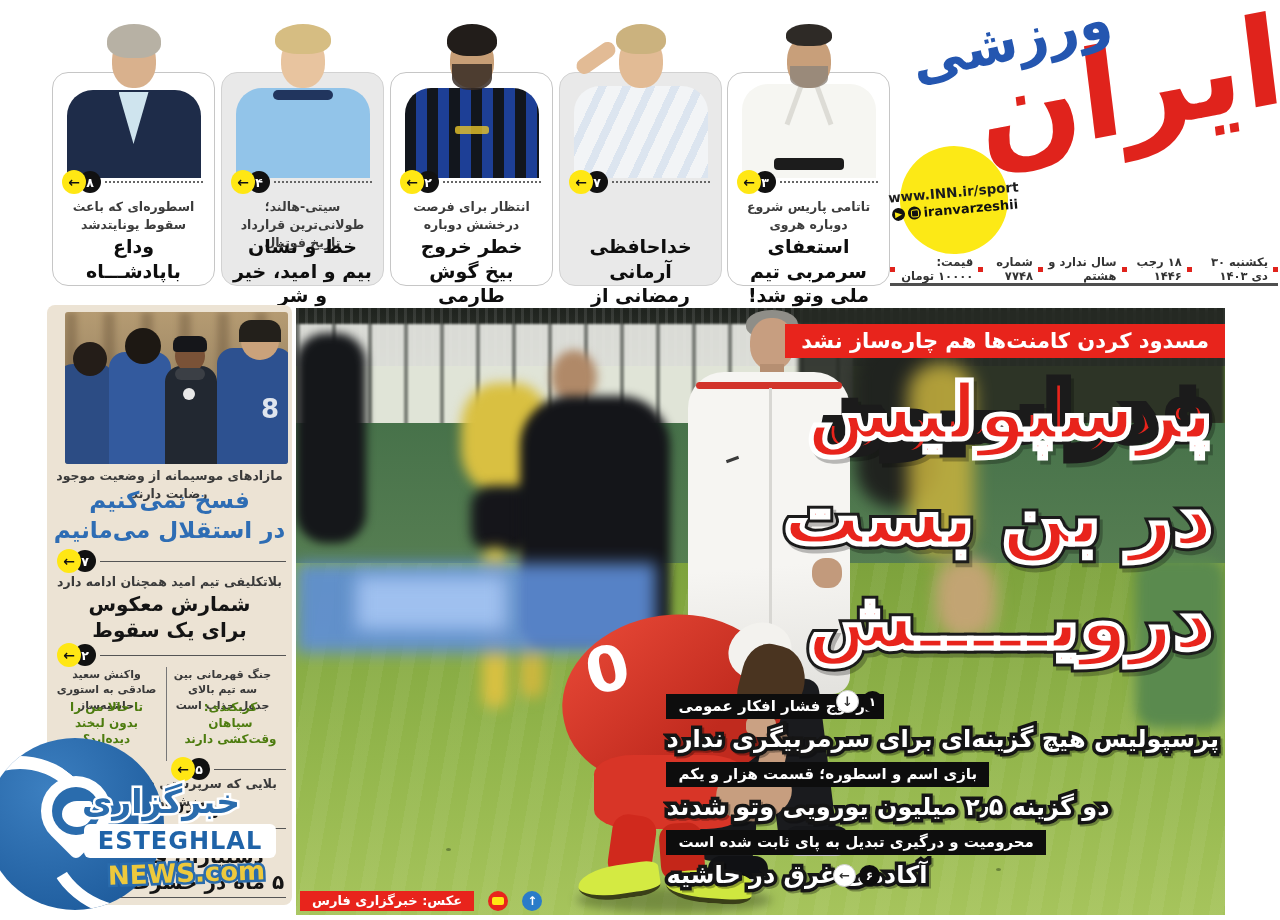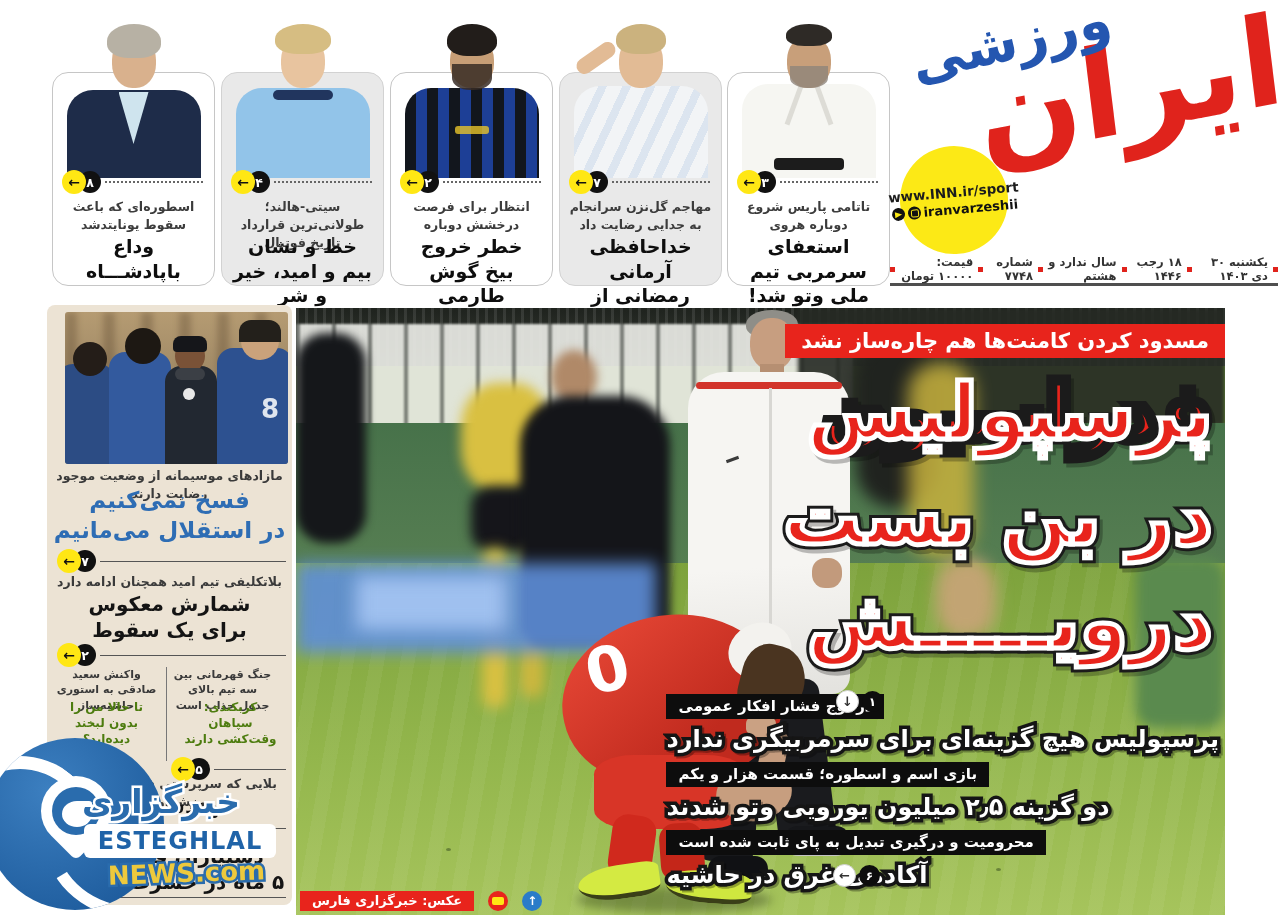--- a/index.html
+++ b/index.html
@@ -230,21 +230,20 @@
         <div class="p-face"></div>
         <div class="p-hair"></div>
         <div class="p-arm"></div>
       </div>
     </div>
     <div class="card-badge">
       <span class="yc">←</span>
       <span class="bcn">۷</span>
       <span class="dots"></span>
     </div>
-    <div class="card-sub">مهاجم گل‌نزن سرانجام به جدایی رضایت داد</div>
     <div class="card-head">خداحافظی آرمانی
 رمضانی از استقلال</div>
   </div>
 
   <div class="panel" style="left:675px">
     <div class="card-bg"></div>
     <div class="card-photo">
       <div class="fig figE">
         <div class="p-torso"></div>
         <div class="p-v1"></div>

